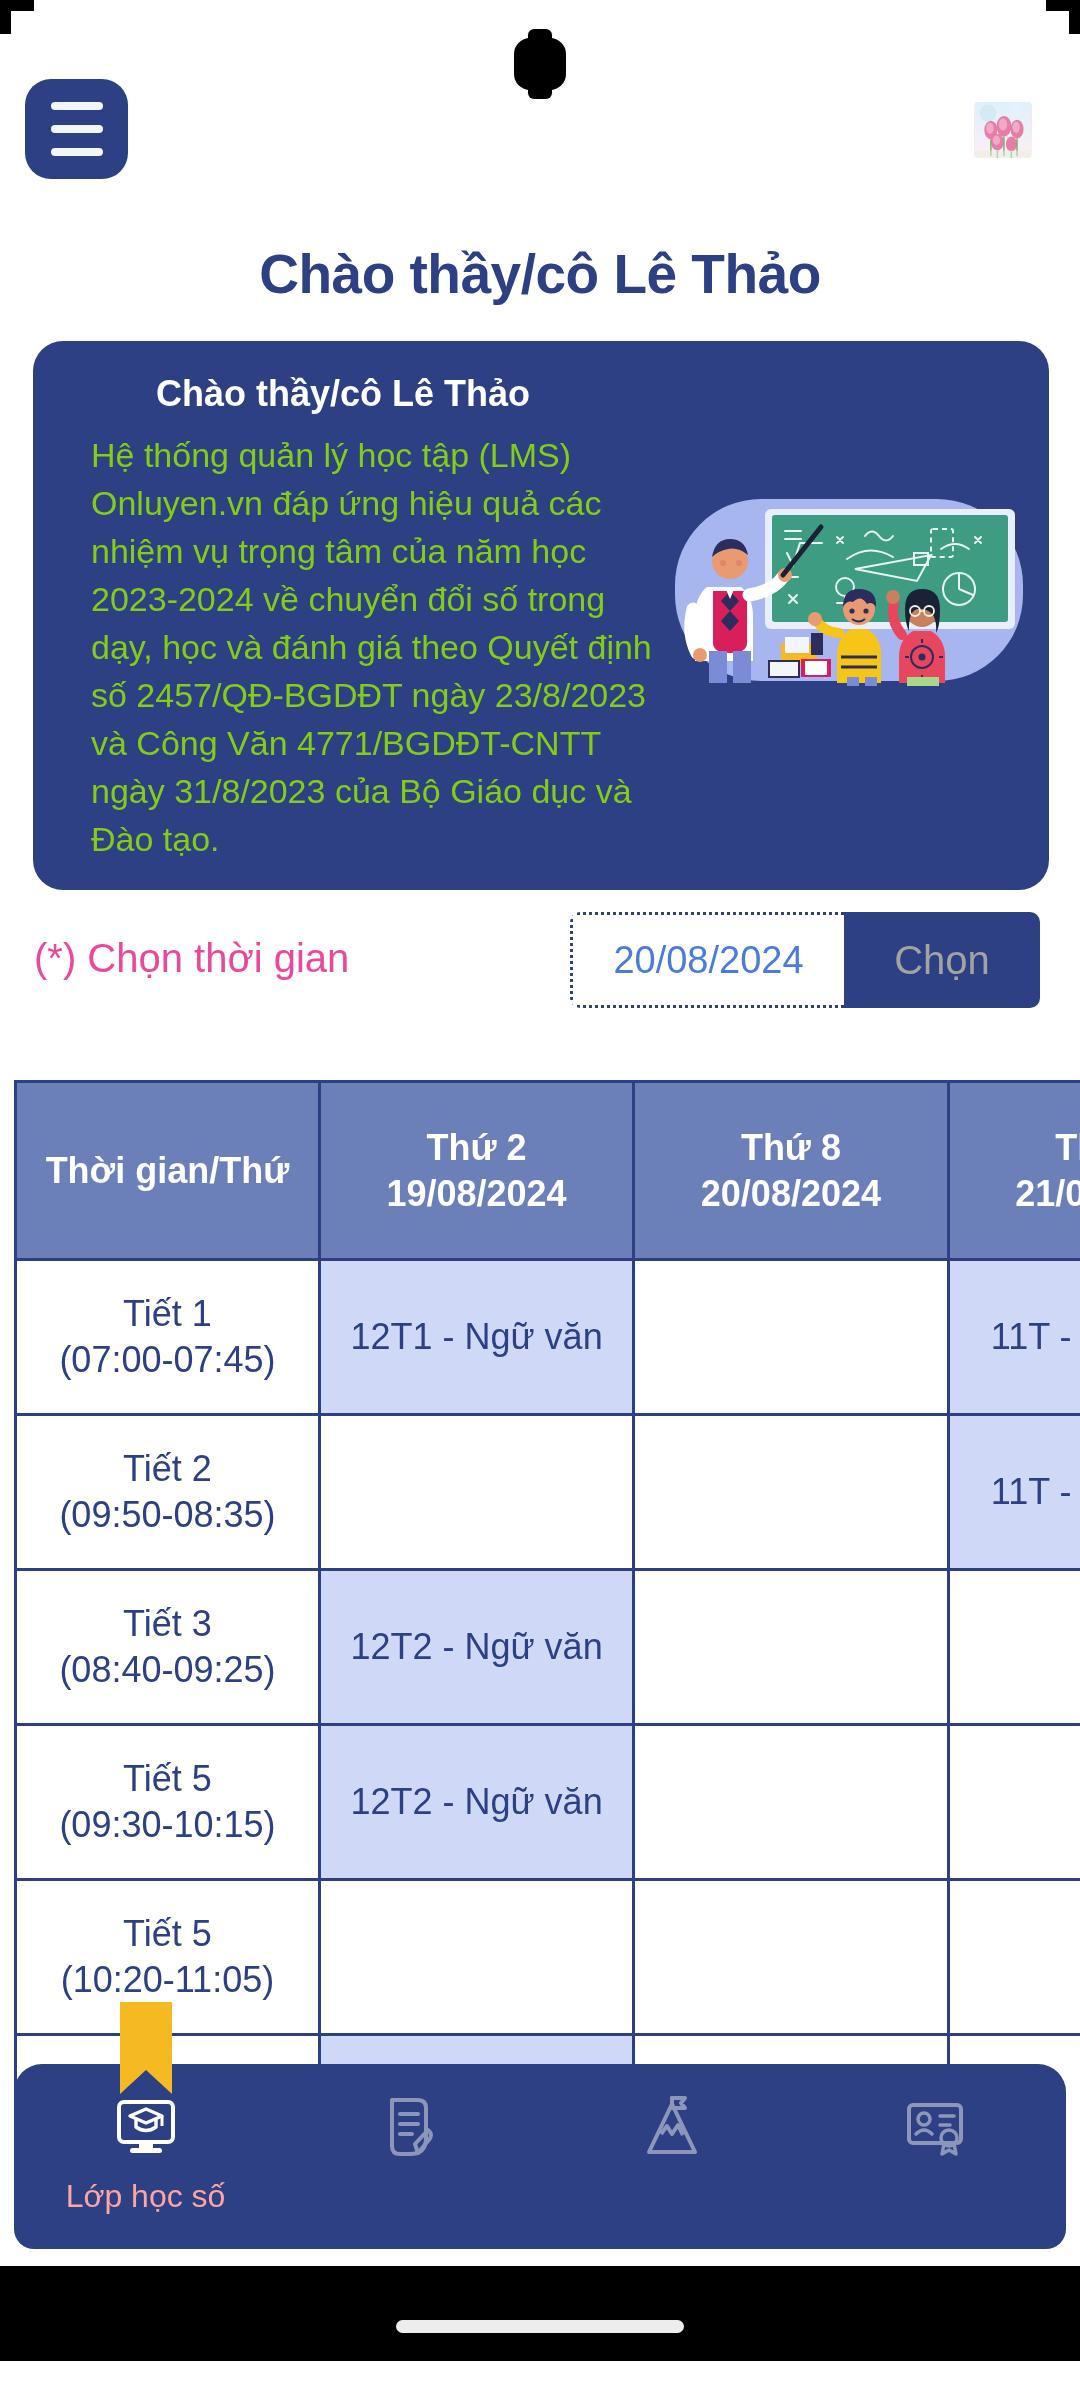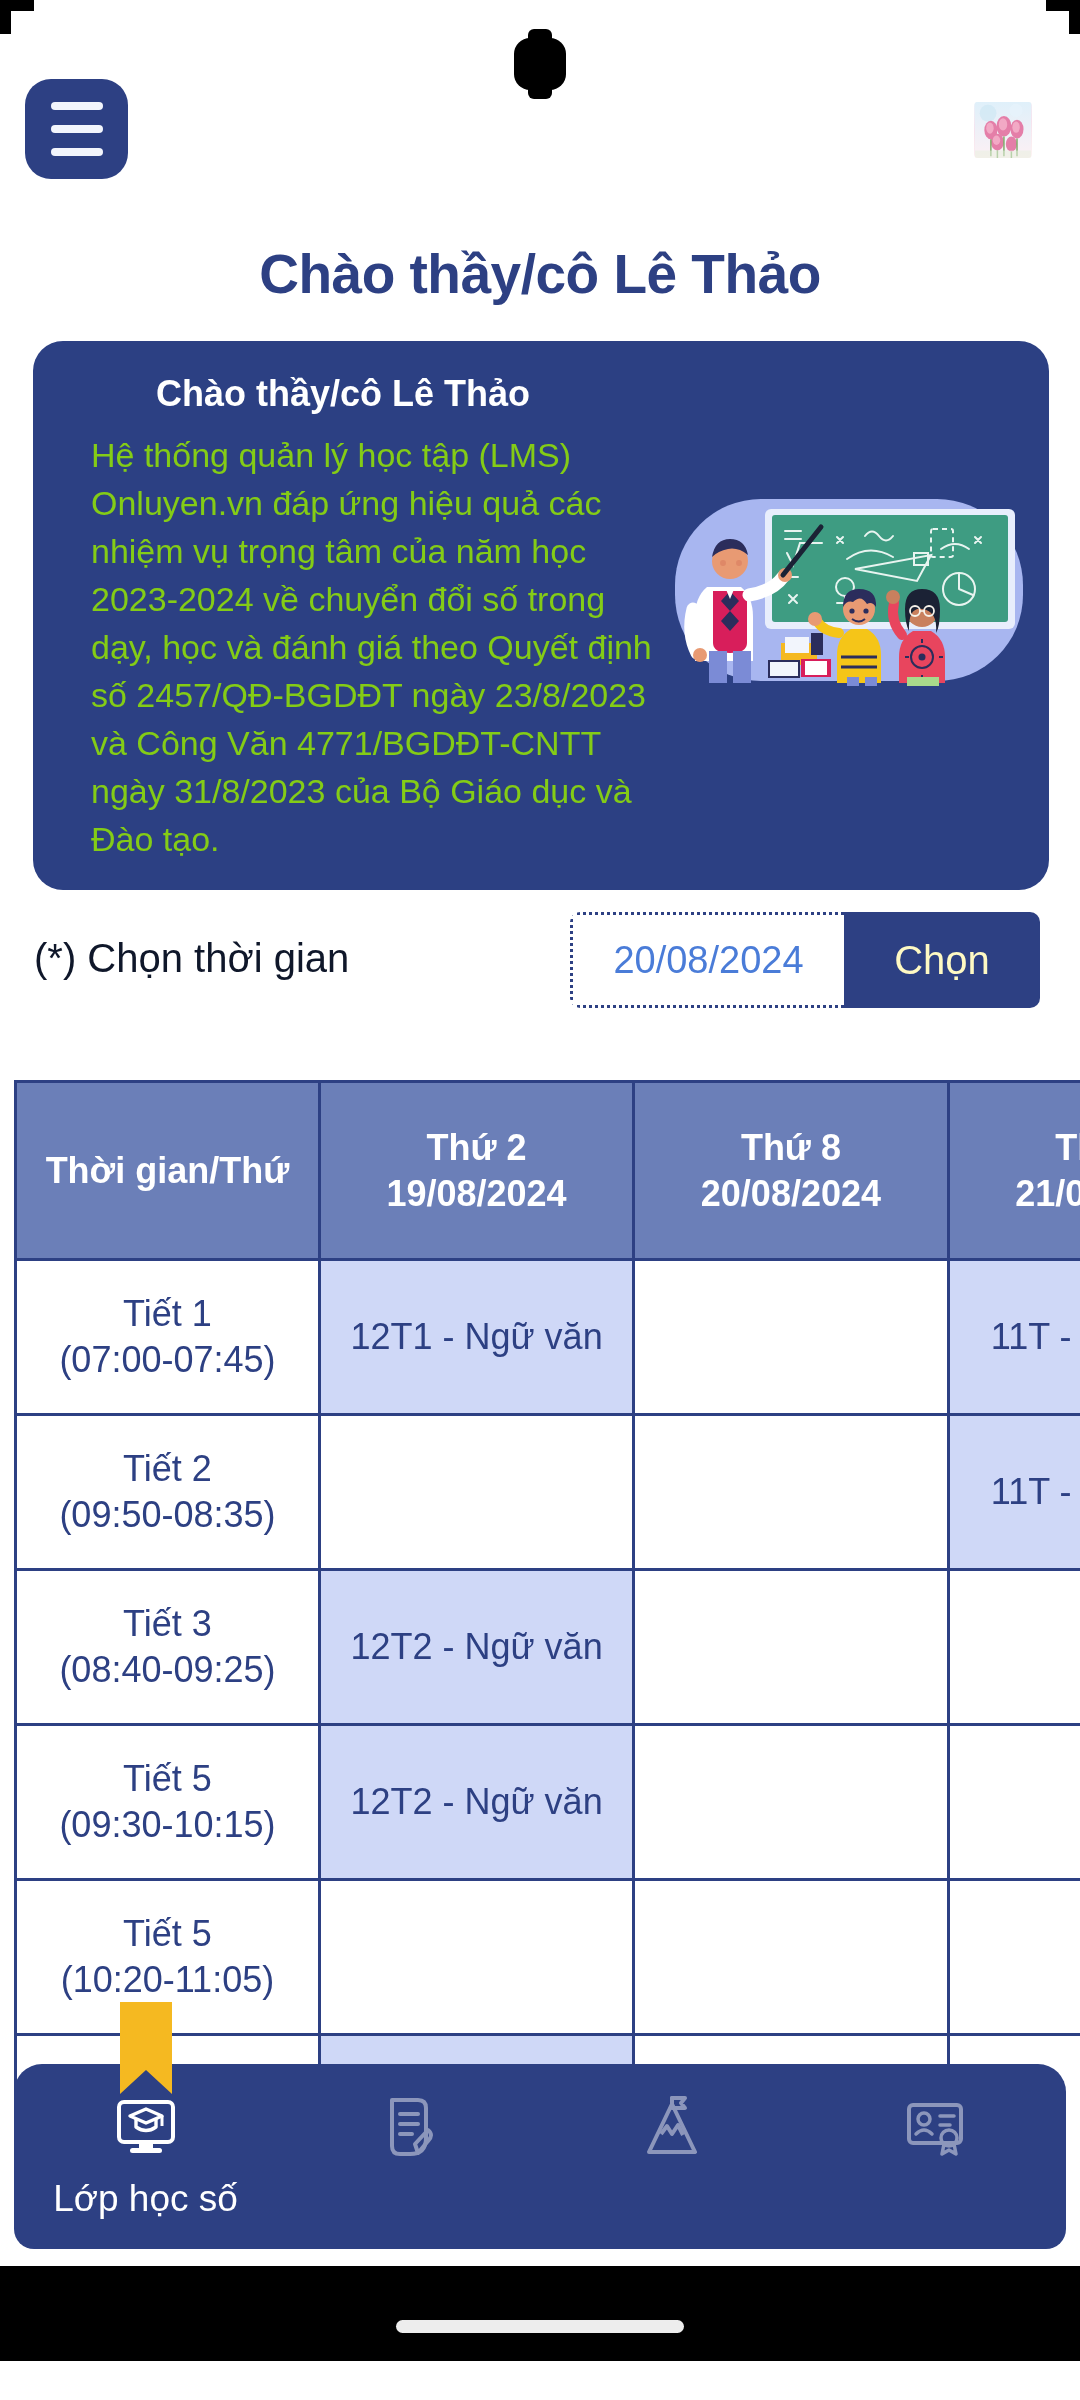--- a/index.html
+++ b/index.html
@@ -107,21 +107,21 @@
   .info-illu svg { display: block; width: 100%; height: 100%; }
 
   
   .picker-row {
     position: absolute; left: 0; top: 912px;
     width: 1080px; height: 98px;
   }
   .picker-label {
     position: absolute; left: 34px; top: 24px;
     font-size: 40px;
-    color: #0f172a;
+    color: #ec4899;
   }
   .picker-group {
     position: absolute; left: 570px; top: 0px;
     width: 470px; height: 96px;
     display: flex;
     border-radius: 10px;
     overflow: hidden;
   }
   .picker-input {
     flex: 1 1 auto;
@@ -129,21 +129,21 @@
     border: 3px dotted #2D4083;
     border-right: none;
     display: flex; align-items: center; justify-content: center;
     font-size: 38px;
     color: #4a7cd8;
     cursor: text;
   }
   .picker-btn {
     flex: 0 0 196px;
     background: #2D4083;
-    color: #fef9c3;
+    color: #a3a3a3;
     display: flex; align-items: center; justify-content: center;
     font-size: 40px;
     cursor: pointer;
   }
 
   
   .tt-wrap {
     position: absolute; left: 14px; top: 1080px;
     width: 1066px; height: 1030px;
     overflow: hidden;
@@ -192,22 +192,22 @@
     position: relative;
     display: flex; flex-direction: column;
     align-items: center; justify-content: flex-start;
     padding-top: 30px;
     cursor: pointer;
   }
   .nav-icon { width: 66px; height: 66px; }
   .nav-icon svg { display: block; width: 100%; height: 100%; }
   .nav-label {
     margin-top: 18px;
-    font-size: 37px;
-    color: #ffffff;
+    font-size: 32px;
+    color: #fca5a5;
     white-space: nowrap;
   }
   .nav-item.dim .nav-icon svg { opacity: 0.45; }
   .bookmark {
     position: absolute; left: 50%; top: -62px;
     transform: translateX(-50%);
     width: 52px; height: 92px;
   }
   .bookmark svg { display: block; width: 100%; height: 100%; }
 

